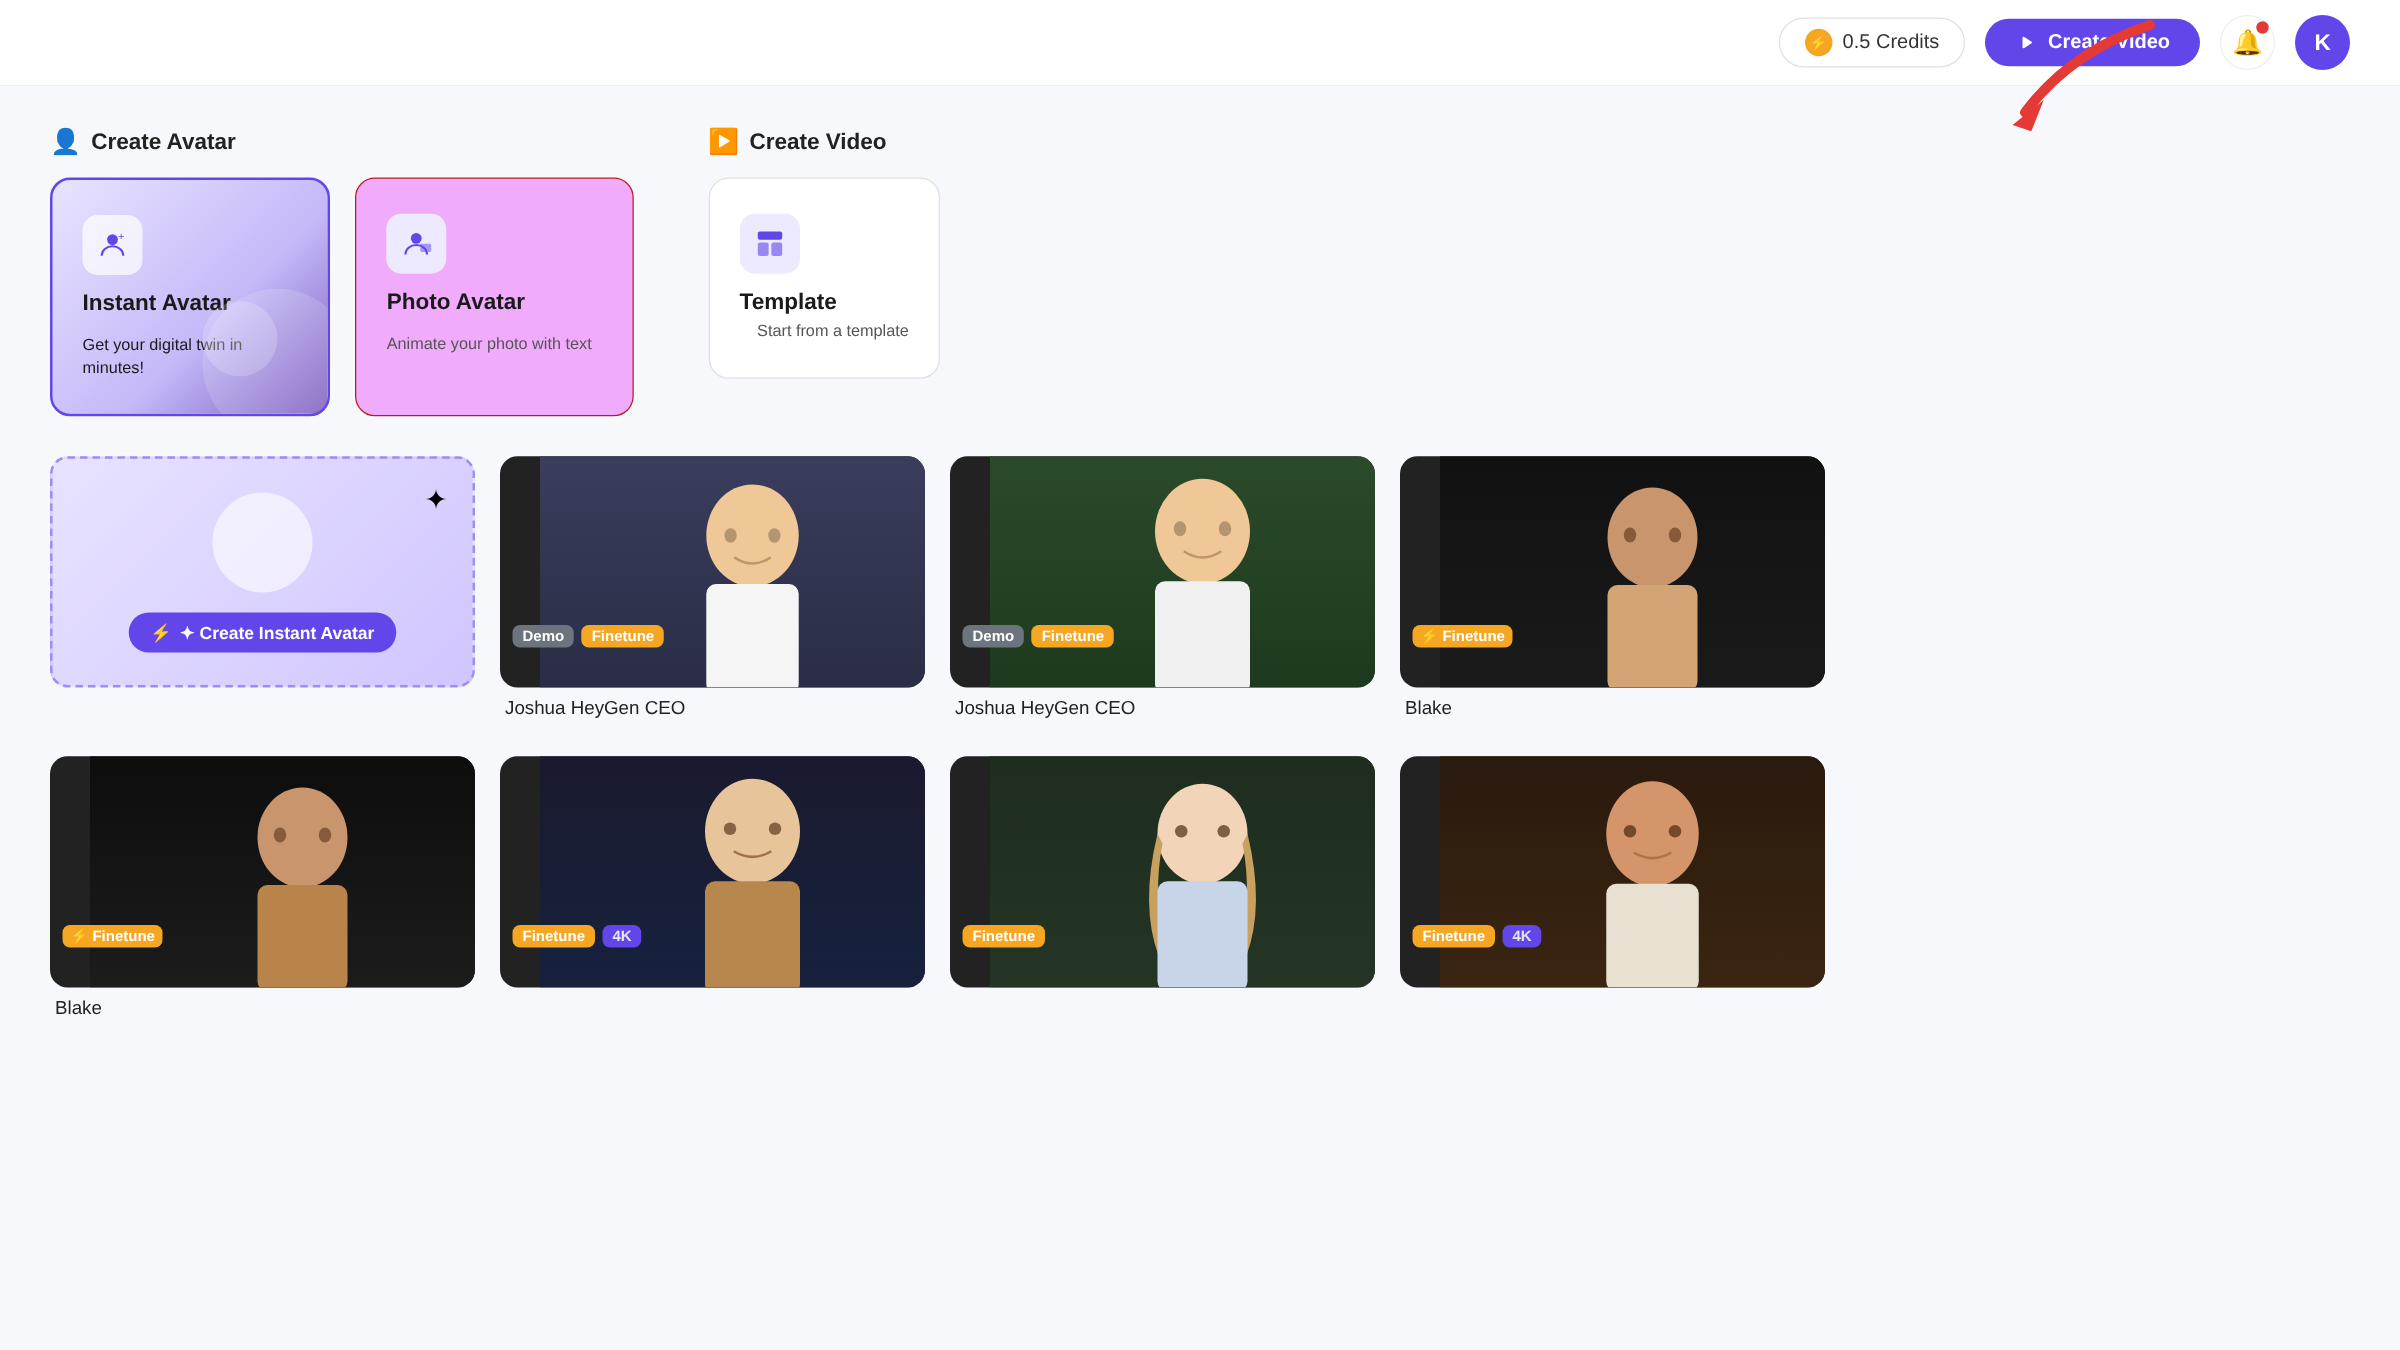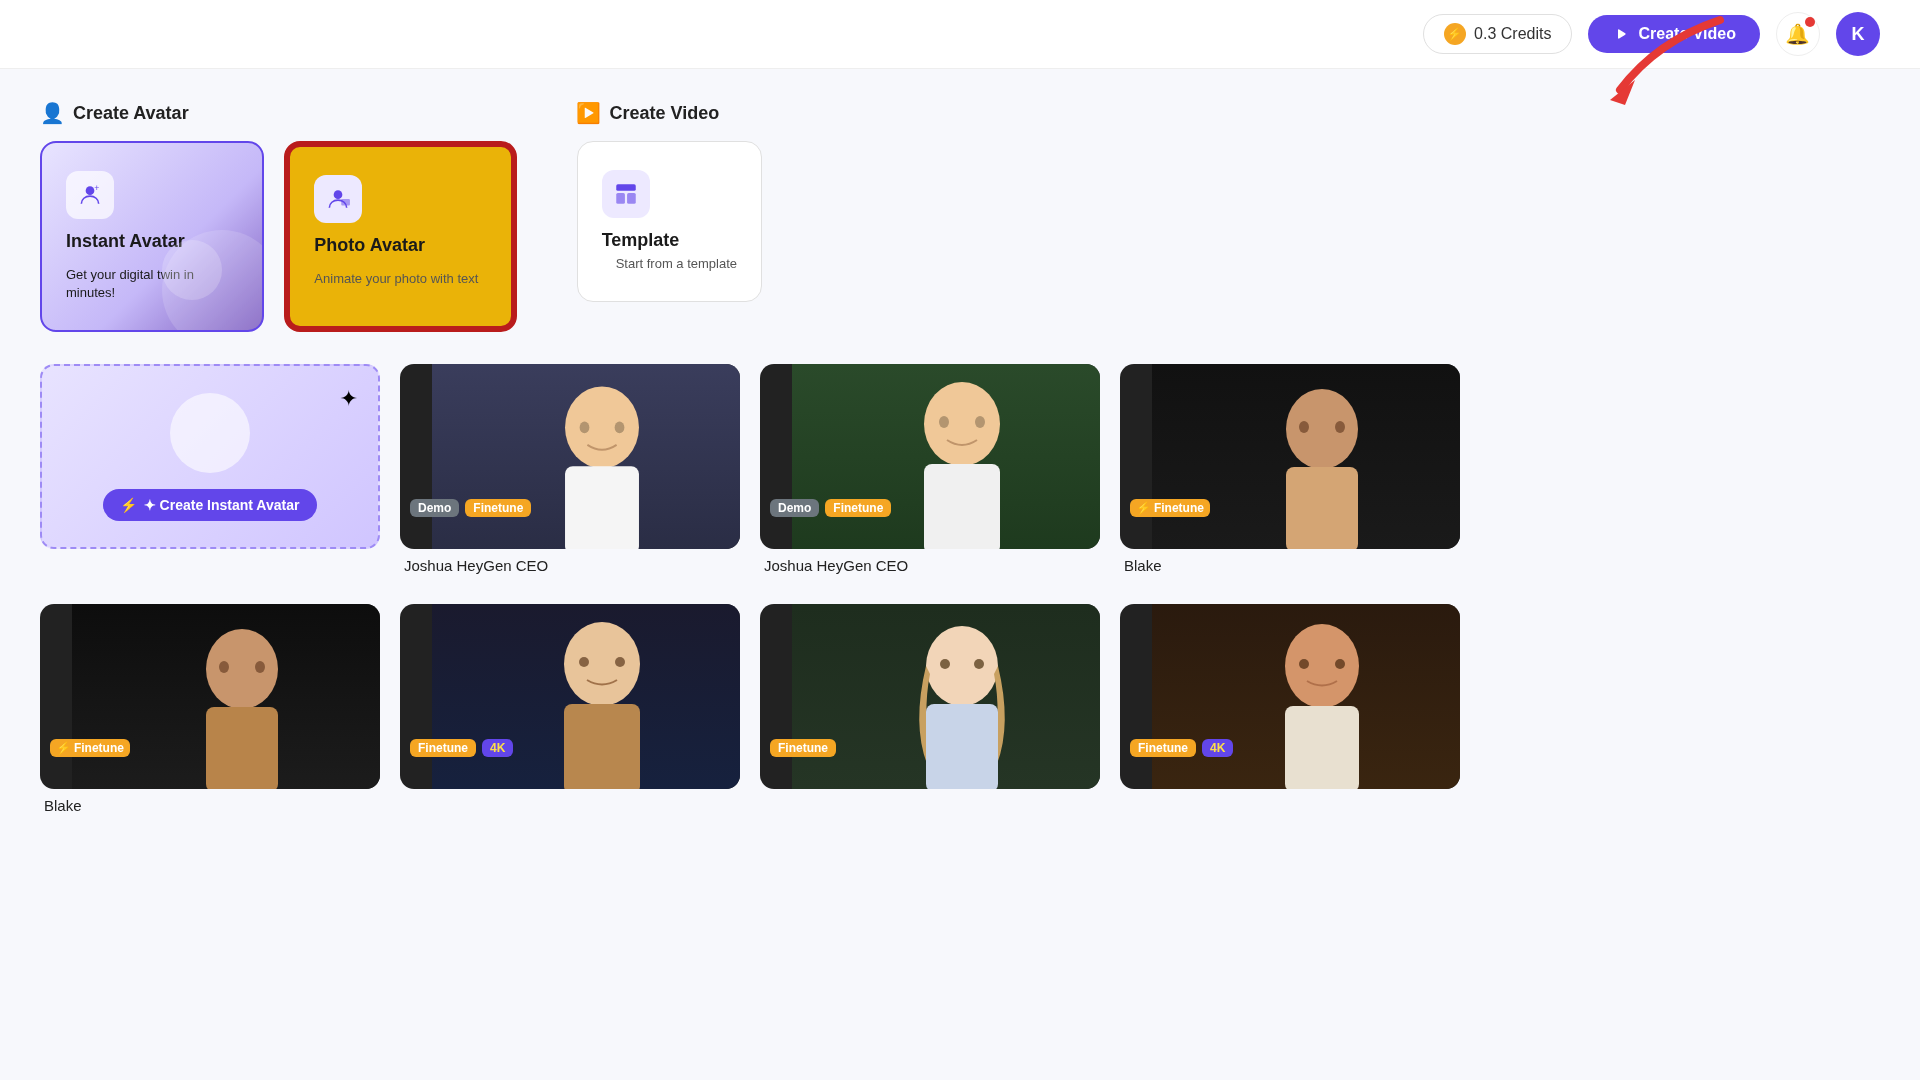--- a/index.html
+++ b/index.html
@@ -141,22 +141,22 @@
       cursor: pointer;
       position: relative;
       overflow: hidden;
       min-height: 155px;
     }
     .avatar-card.instant {
       background: linear-gradient(135deg, #e8e4ff 0%, #c5b8f8 60%, #7c5cbf 100%);
       border: 2.5px solid #6246ea;
     }
     .avatar-card.photo {
-      background: #eab308;
-      border: 6px solid #b91c1c;
+      background: #f0abfc;
+      border: 1px solid #b91c1c;
     }
     .avatar-card .card-icon {
       width: 48px;
       height: 48px;
       background: rgba(255,255,255,0.7);
       border-radius: 12px;
       display: flex;
       align-items: center;
       justify-content: center;
       margin-bottom: 12px;
@@ -341,36 +341,36 @@
       gap: 6px;
     }
     .badge {
       border-radius: 6px;
       padding: 2px 8px;
       font-size: 12px;
       font-weight: 600;
     }
     .badge.demo { background: #6c757d; color: #fff; }
     .badge.finetune { background: #f5a623; color: #fff; }
-    .badge.fourk { background: #6246ea; color: #fde047; }
+    .badge.fourk { background: #6246ea; color: #e5e5e5; }
 
     
     .avatar-item-wrap {
       display: flex;
       flex-direction: column;
     }
 
   </style>
 </head>
 <body>
 
 <header class="header">
   <button class="credits-btn">
     <div class="credits-coin">⚡</div>
-    <span>0.3 Credits</span>
+    <span>0.5 Credits</span>
   </button>
 
   <button class="create-video-btn">
     <svg viewBox="0 0 24 24" fill="white">
       <path d="M8 6.82v10.36c0 .79.87 1.27 1.54.84l8.14-5.18c.62-.39.62-1.29 0-1.69L9.54 5.98C8.87 5.55 8 6.03 8 6.82z"></path>
     </svg>
     <span>Create Video</span>
   </button>
 
   <div class="notif-btn">

